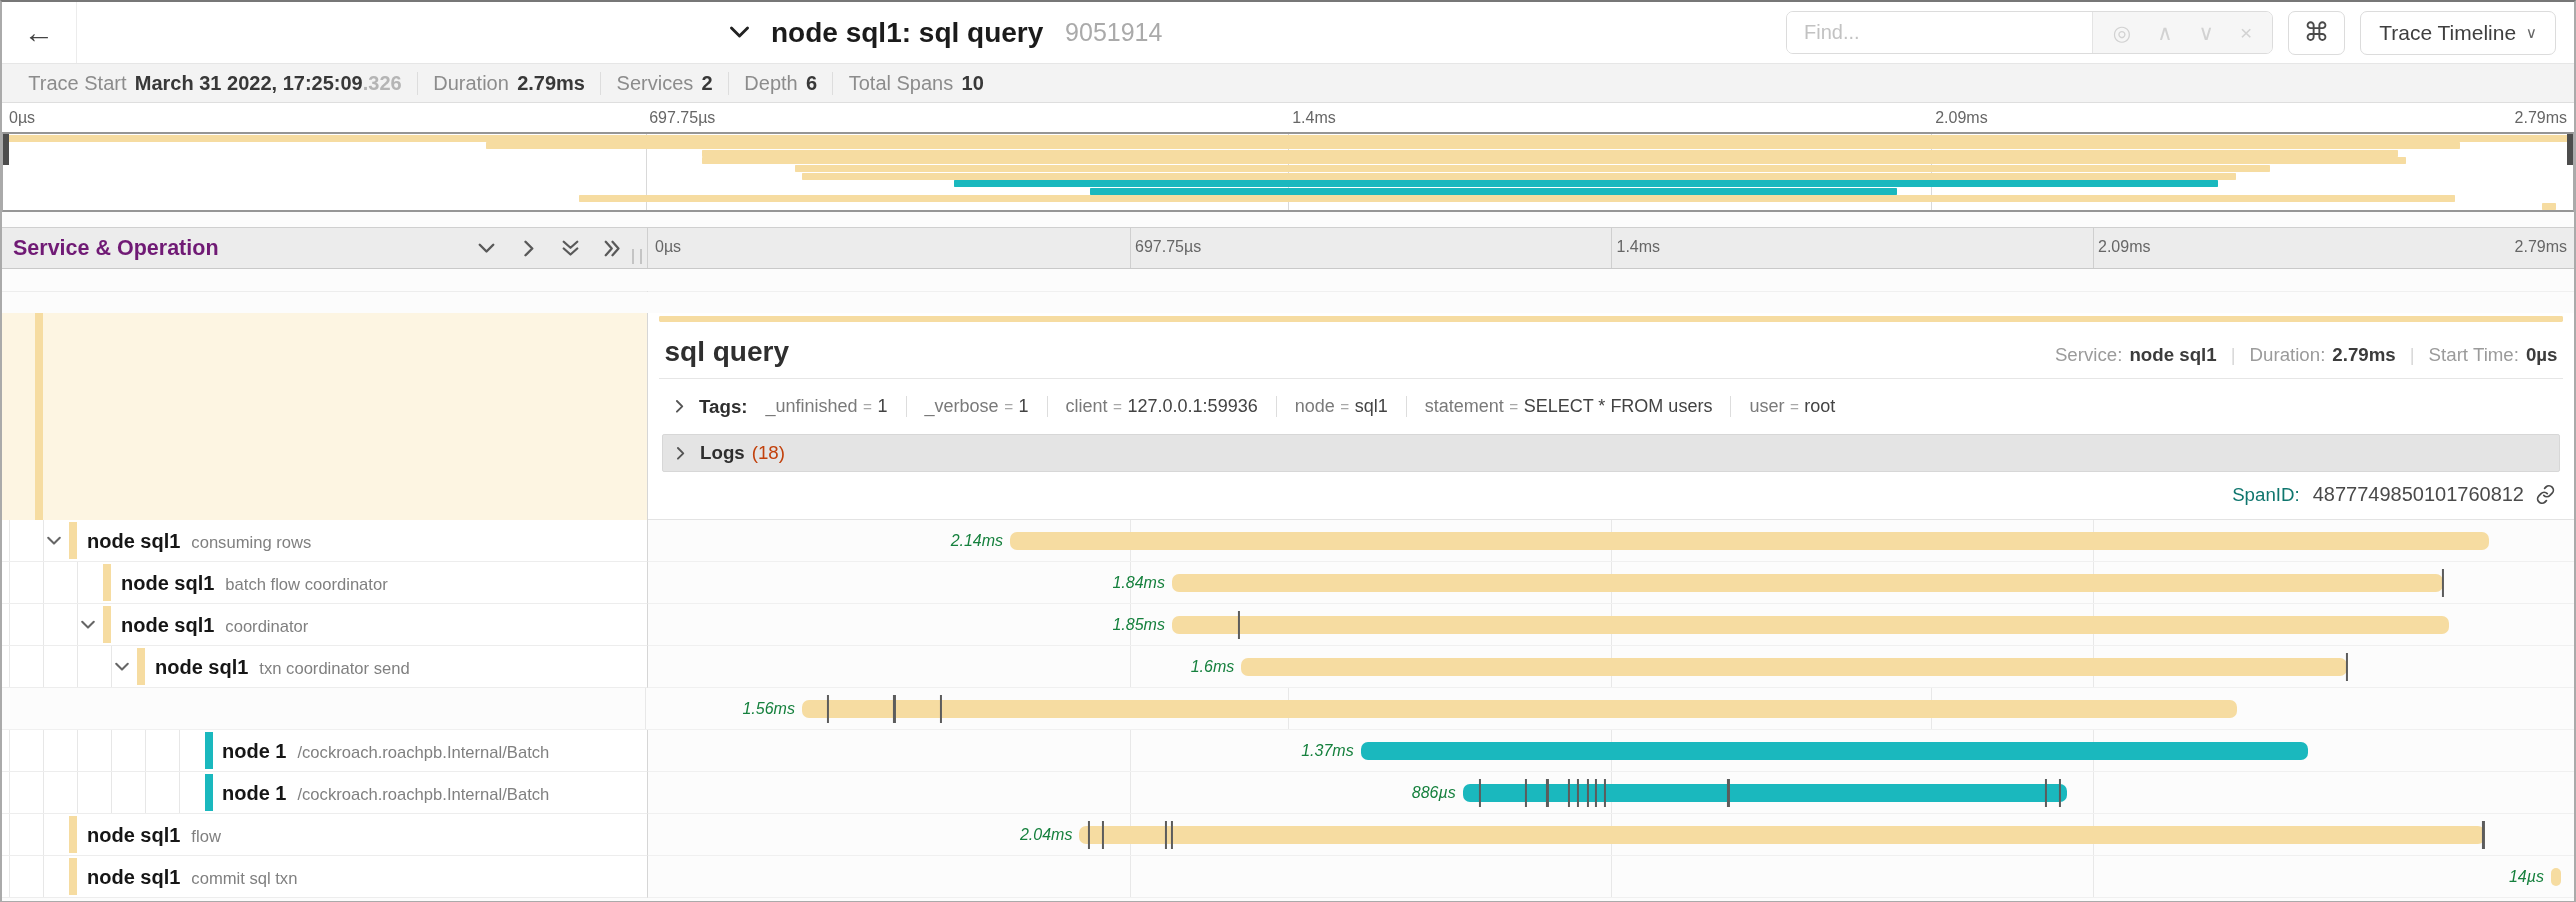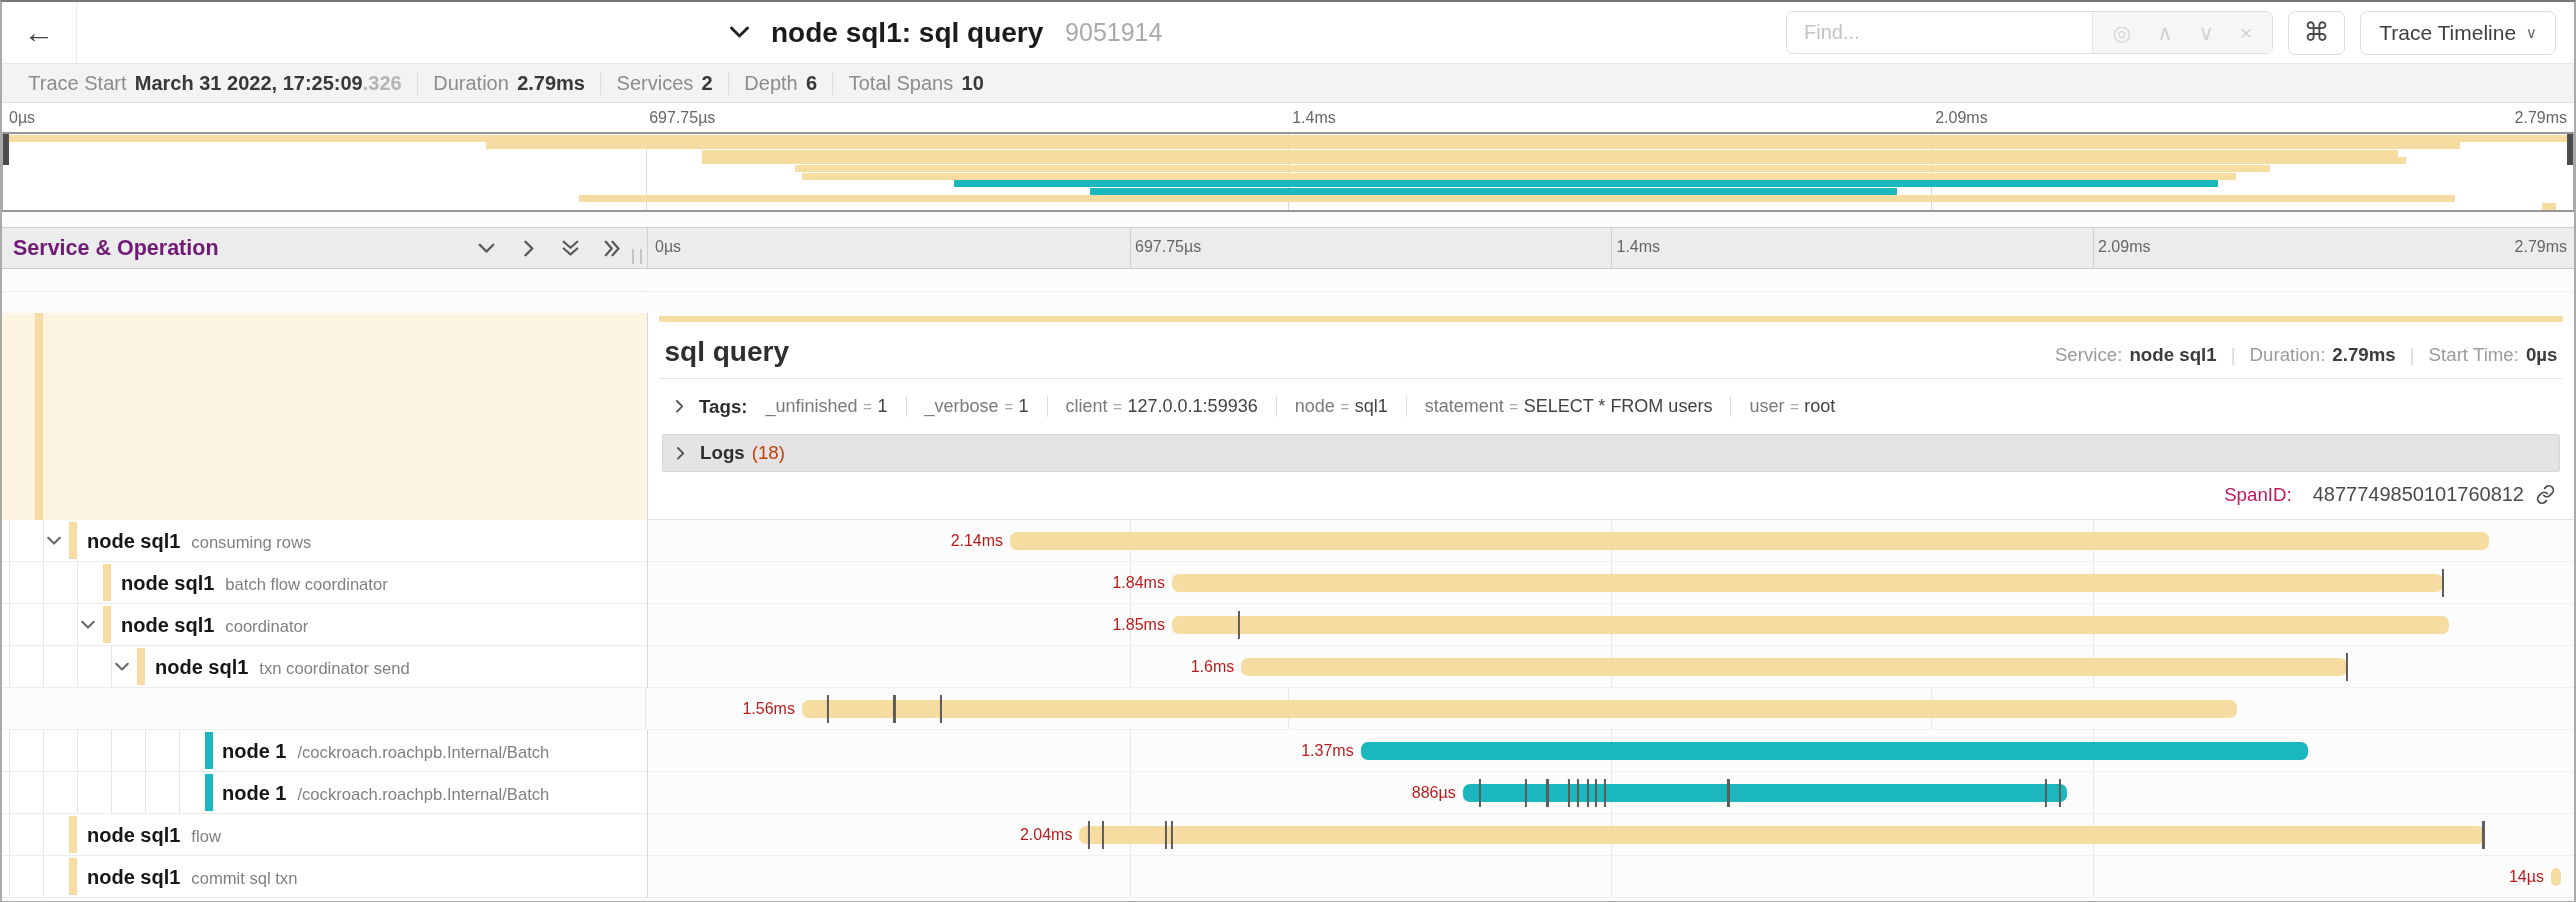--- a/index.html
+++ b/index.html
@@ -68,21 +68,21 @@
   .tree-cell { width:646px; flex:0 0 auto; position:relative; background:#fff; border-right:1.4px solid #d6d6d6; border-bottom:0.7px solid #ededed; cursor:pointer; overflow:hidden; }
   .guide { position:absolute; top:0; bottom:0; width:0.7px; background:#e7e7e7; }
   .tchev { position:absolute; top:50%; transform:translateY(-50%); display:flex; }
   .stripe { position:absolute; top:2.1px; bottom:2.1px; width:7.6px; }
   .svc { position:absolute; top:50%; transform:translateY(-50%); font-size:20px; font-weight:bold; color:#161616; white-space:nowrap; }
   .op { font-size:16.6px; font-weight:normal; color:#808080; margin-left:11px; }
   .time-cell { flex:1 1 auto; position:relative; background:#fcfcfc; border-bottom:0.7px solid #f0f0f0; cursor:pointer; overflow:hidden; }
   .grid-line { position:absolute; top:0; bottom:0; width:1.4px; background:#e8e8e8; }
   .span-bar { position:absolute; top:50%; transform:translateY(-50%); height:18px; border-radius:7px; z-index:2; }
   .log-tick { position:absolute; top:50%; transform:translate(-50%,-50%); width:2.1px; height:28px; background:#5c5c5c; z-index:3; }
-  .bar-label { position:absolute; top:50%; transform:translateY(-50%); font-size:16px; color:#b91c1c; padding-right:7px; white-space:nowrap; z-index:1; }
+  .bar-label { position:absolute; top:50%; transform:translateY(-50%); font-size:16px; color:#15803d; padding-right:7px; white-space:nowrap; z-index:1;font-style:italic; }
 
   
   .detail-row { display:flex; flex:0 0 auto; height:207px; }
   .detail-left { width:646px; flex:0 0 auto; background:#fdf5e2; border-right:1.4px solid #d6d6d6; position:relative; }
   .detail-left .stripe { top:0; bottom:0; }
   .detail-right { flex:1 1 auto; background:#fff; border-bottom:1.4px solid #e3e3e3; position:relative; padding:0 11px; }
   .detail-minibar { height:6.2px; border-radius:1.4px; margin:2.8px 0 7px 0; }
   .detail-head { display:flex; align-items:baseline; justify-content:space-between; padding:7px 5.5px 9.7px 5.5px; border-bottom:1.4px solid #e6e6e6; }
   .detail-title { font-size:28px; font-weight:bold; color:#2f2f2f; }
   .detail-meta { font-size:18.7px; color:#9b9b9b; display:flex; align-items:baseline; }
@@ -93,21 +93,21 @@
   .accordion .alabel { font-weight:bold; color:#2e2e2e; }
   .accordion .acount { color:#c2410c; margin-left:7px; }
   .tags-row { background:#fff; }
   .tag-item { display:flex; align-items:baseline; margin-left:18px; white-space:nowrap; }
   .tag-item + .tag-item { border-left:1.4px solid #ddd; padding-left:18px; }
   .tag-key { color:#7a7a7a; font-size:18px; }
   .tag-eq { color:#a8a8a8; font-size:15.3px; margin:0 5.5px; }
   .tag-val { color:#434343; font-size:18px; }
   .logs-row { background:#e4e4e4; border:1.4px solid #d7d7d7; border-radius:2.1px; }
   .spanid-row { display:flex; justify-content:flex-end; align-items:center; padding:11px 7px 0 0; font-size:18.7px; }
-  .spanid-label { color:#be185d; margin-right:21px; }
+  .spanid-label { color:#0f766e; margin-right:13px; }
   .spanid-value { color:#4a4a4a; font-size:20px; }
   .link-ic { margin-left:11px; display:flex; cursor:pointer; }
 </style>
 </head>
 <body>
 
 <svg width="0" height="0" style="position:absolute">
   <defs>
     <g id="chev-d">
         <path d="M5 9l9 9 9-9" fill="none" stroke="currentColor" stroke-width="3.2" stroke-linecap="round" stroke-linejoin="round"></path>

